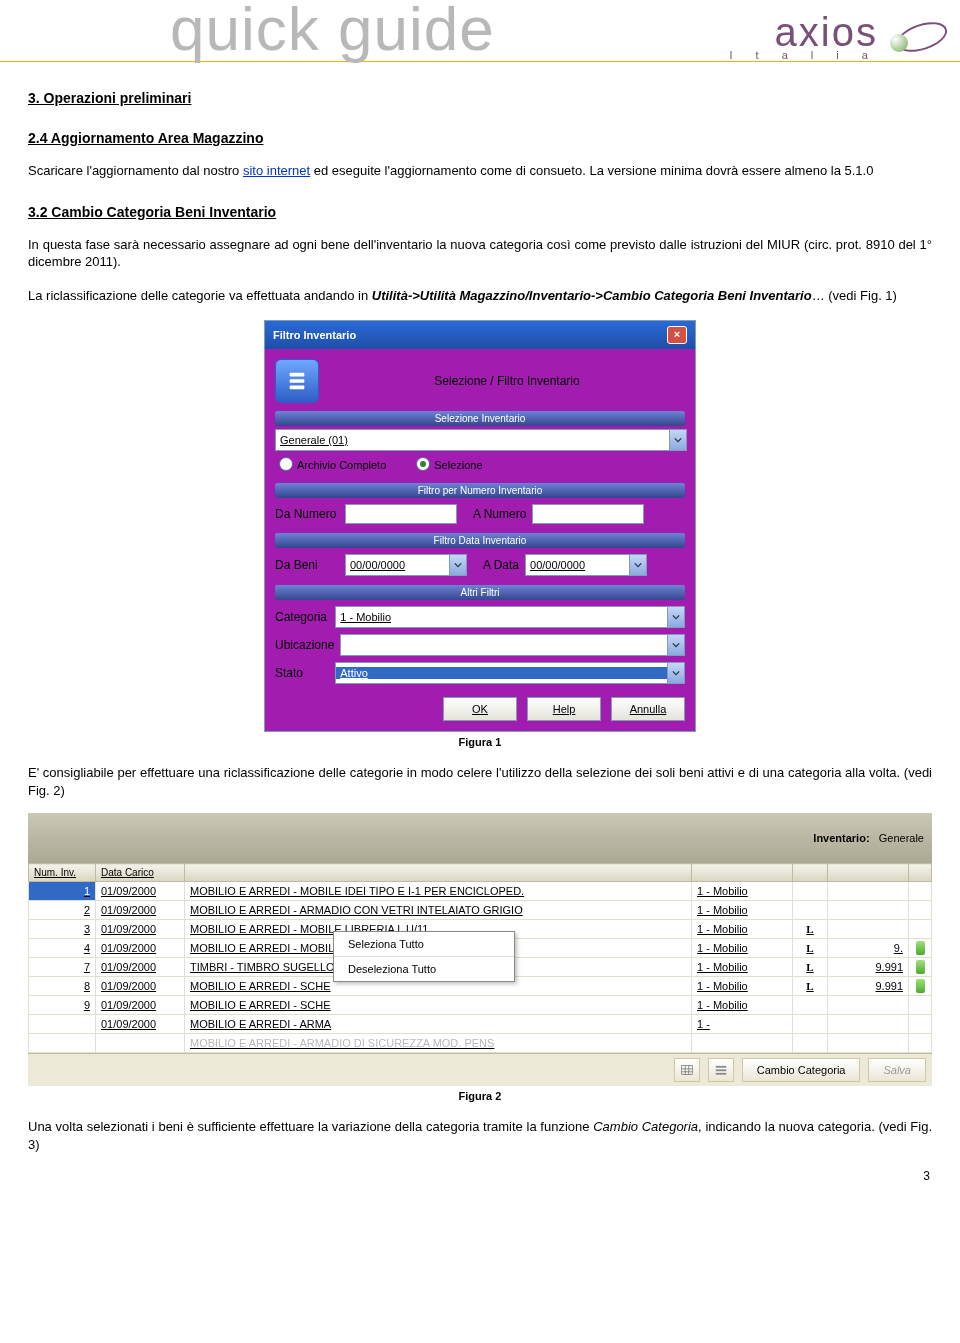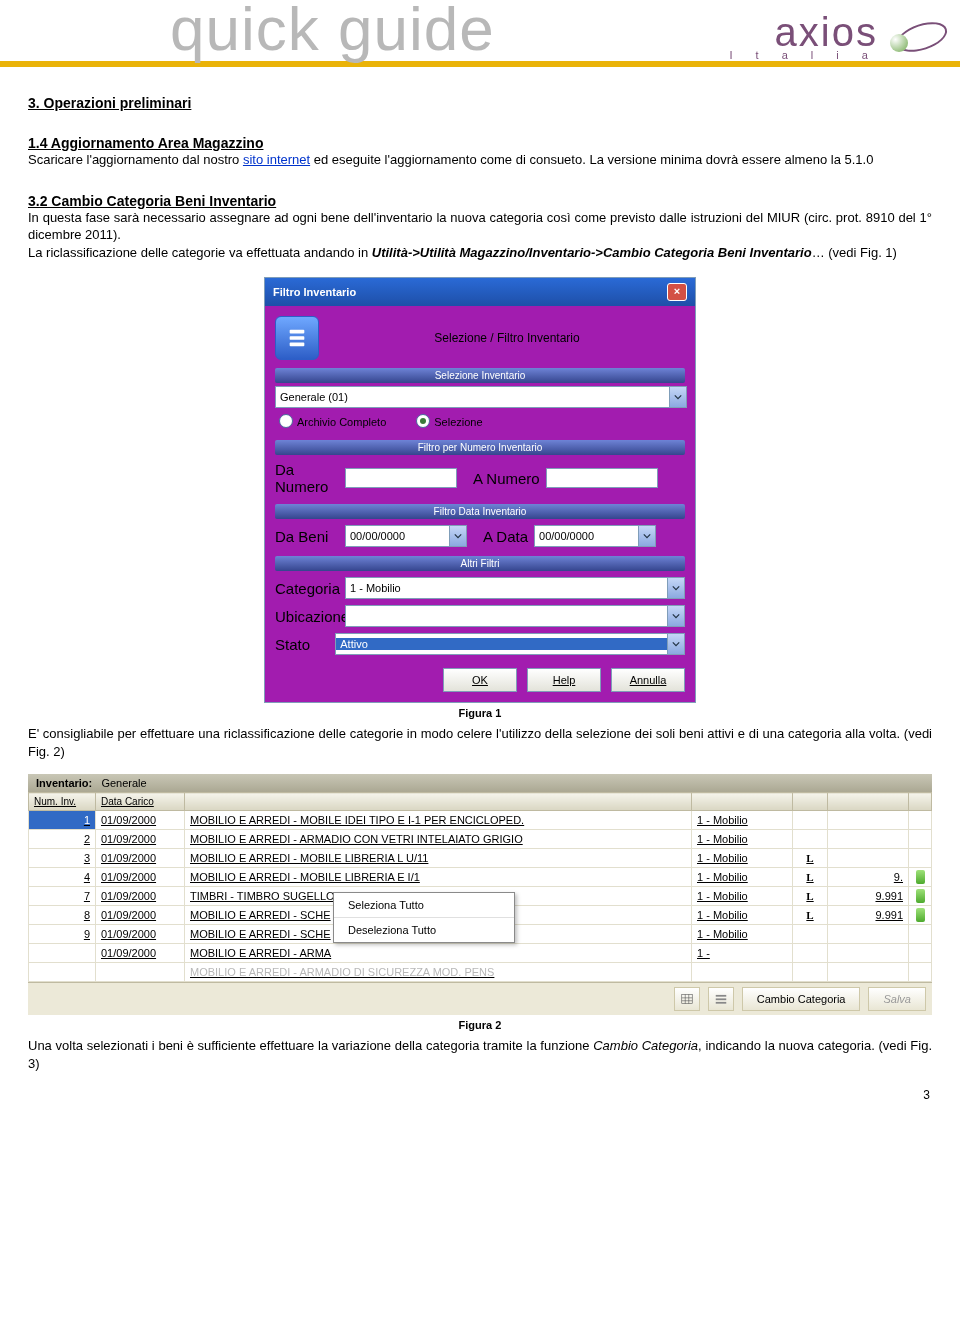--- a/index.html
+++ b/index.html
@@ -8,21 +8,21 @@
     font-family: Verdana, Arial, sans-serif;
     font-size: 13px;
     color: #000;
     background: #fff;
     width: 960px;
   }
   .header {
     display: flex;
     align-items: flex-start;
     justify-content: space-between;
-    border-bottom: 6px solid #eab308;
+    border-bottom: 1px solid #eab308;
     padding: 6px 10px 0 10px;
   }
   .quick-guide-text {
     font-family: Verdana, sans-serif;
     font-size: 62px;
     color: #b8b8b8;
     letter-spacing: 1px;
     margin-left: 160px;
     margin-top: -8px;
     line-height: 1;
@@ -83,20 +83,21 @@
     margin-top: 18px;
   }
   .section-h2 {
     font-weight: bold;
     font-size: 14px;
     text-decoration: underline;
     margin-top: 24px;
   }
   .para {
     font-size: 13px;
+    margin-top: 16px;
     line-height: 1.35;
     text-align: justify;
   }
   a.link {
     color: #0033cc;
     text-decoration: underline;
   }
   .italic {
     font-style: italic;
     font-weight: bold;
@@ -188,20 +189,21 @@
     display: flex;
     border: 1px solid #7f9db9;
     background: #fff;
     height: 20px;
     align-items: center;
   }
   .combo span {
     flex: 1;
     padding: 0 4px;
     font-size: 11px;
+    text-decoration: underline;
   }
   .combo .drop {
     width: 16px;
     background: linear-gradient(to bottom,#c5d7f7,#8ba9e0);
     border-left: 1px solid #7f9db9;
     height: 100%;
     display: flex;
     align-items: center;
     justify-content: center;
   }
@@ -239,21 +241,21 @@
     background: #3a7a3a;
   }
   .field-row {
     display: flex;
     align-items: center;
     gap: 6px;
     padding: 3px 0;
   }
   .field-row .lbl {
     width: 64px;
-    font-size: 15px;
+    font-size: 12px;
   }
   .textbox {
     height: 18px;
     border: 1px solid #7f9db9;
     background: #fff;
     flex: 1;
   }
   .btn-row {
     display: flex;
     justify-content: flex-end;
@@ -273,21 +275,22 @@
   }
 
   
   .shot2-wrap {
     margin-top: 14px;
     position: relative;
   }
   .inv-title {
     background: linear-gradient(to bottom, #c9c7b6, #aba893);
     font-size: 11px;
-    padding: 3px 8px;
+    padding: 19px 8px;
+    text-align: right;
   }
   .inv-title b {
     font-weight: bold;
   }
   table.grid {
     width: 100%;
     border-collapse: collapse;
     font-size: 11px;
     background: #fff;
     text-decoration: underline;
@@ -395,21 +398,21 @@
         <div class="orbit-ball"></div>
       </div>
     </div>
   </div>
 </div>
 
 <div class="content">
 
   <div class="section-h1">3. Operazioni preliminari</div>
 
-  <div class="section-h2">1.4 Aggiornamento Area Magazzino</div>
+  <div class="section-h2">2.4 Aggiornamento Area Magazzino</div>
   <div class="para">
     <span>Scaricare l'aggiornamento dal nostro </span><a href="#" class="link">sito internet</a><span> ed eseguite l'aggiornamento come di consueto. La versione minima dovrà essere almeno la 5.1.0</span>
   </div>
 
   <div class="section-h2">3.2 Cambio Categoria Beni Inventario</div>
   <div class="para">In questa fase sarà necessario assegnare ad ogni bene dell'inventario la nuova categoria così come previsto dalle istruzioni del MIUR (circ. prot. 8910 del 1° dicembre 2011).</div>
   <div class="para">
     <span>La riclassificazione delle categorie va effettuata andando in </span><span class="italic">Utilità-&gt;Utilità Magazzino/Inventario-&gt;Cambio Categoria Beni Inventario</span><span>… (vedi Fig. 1)</span>
   </div>
 

